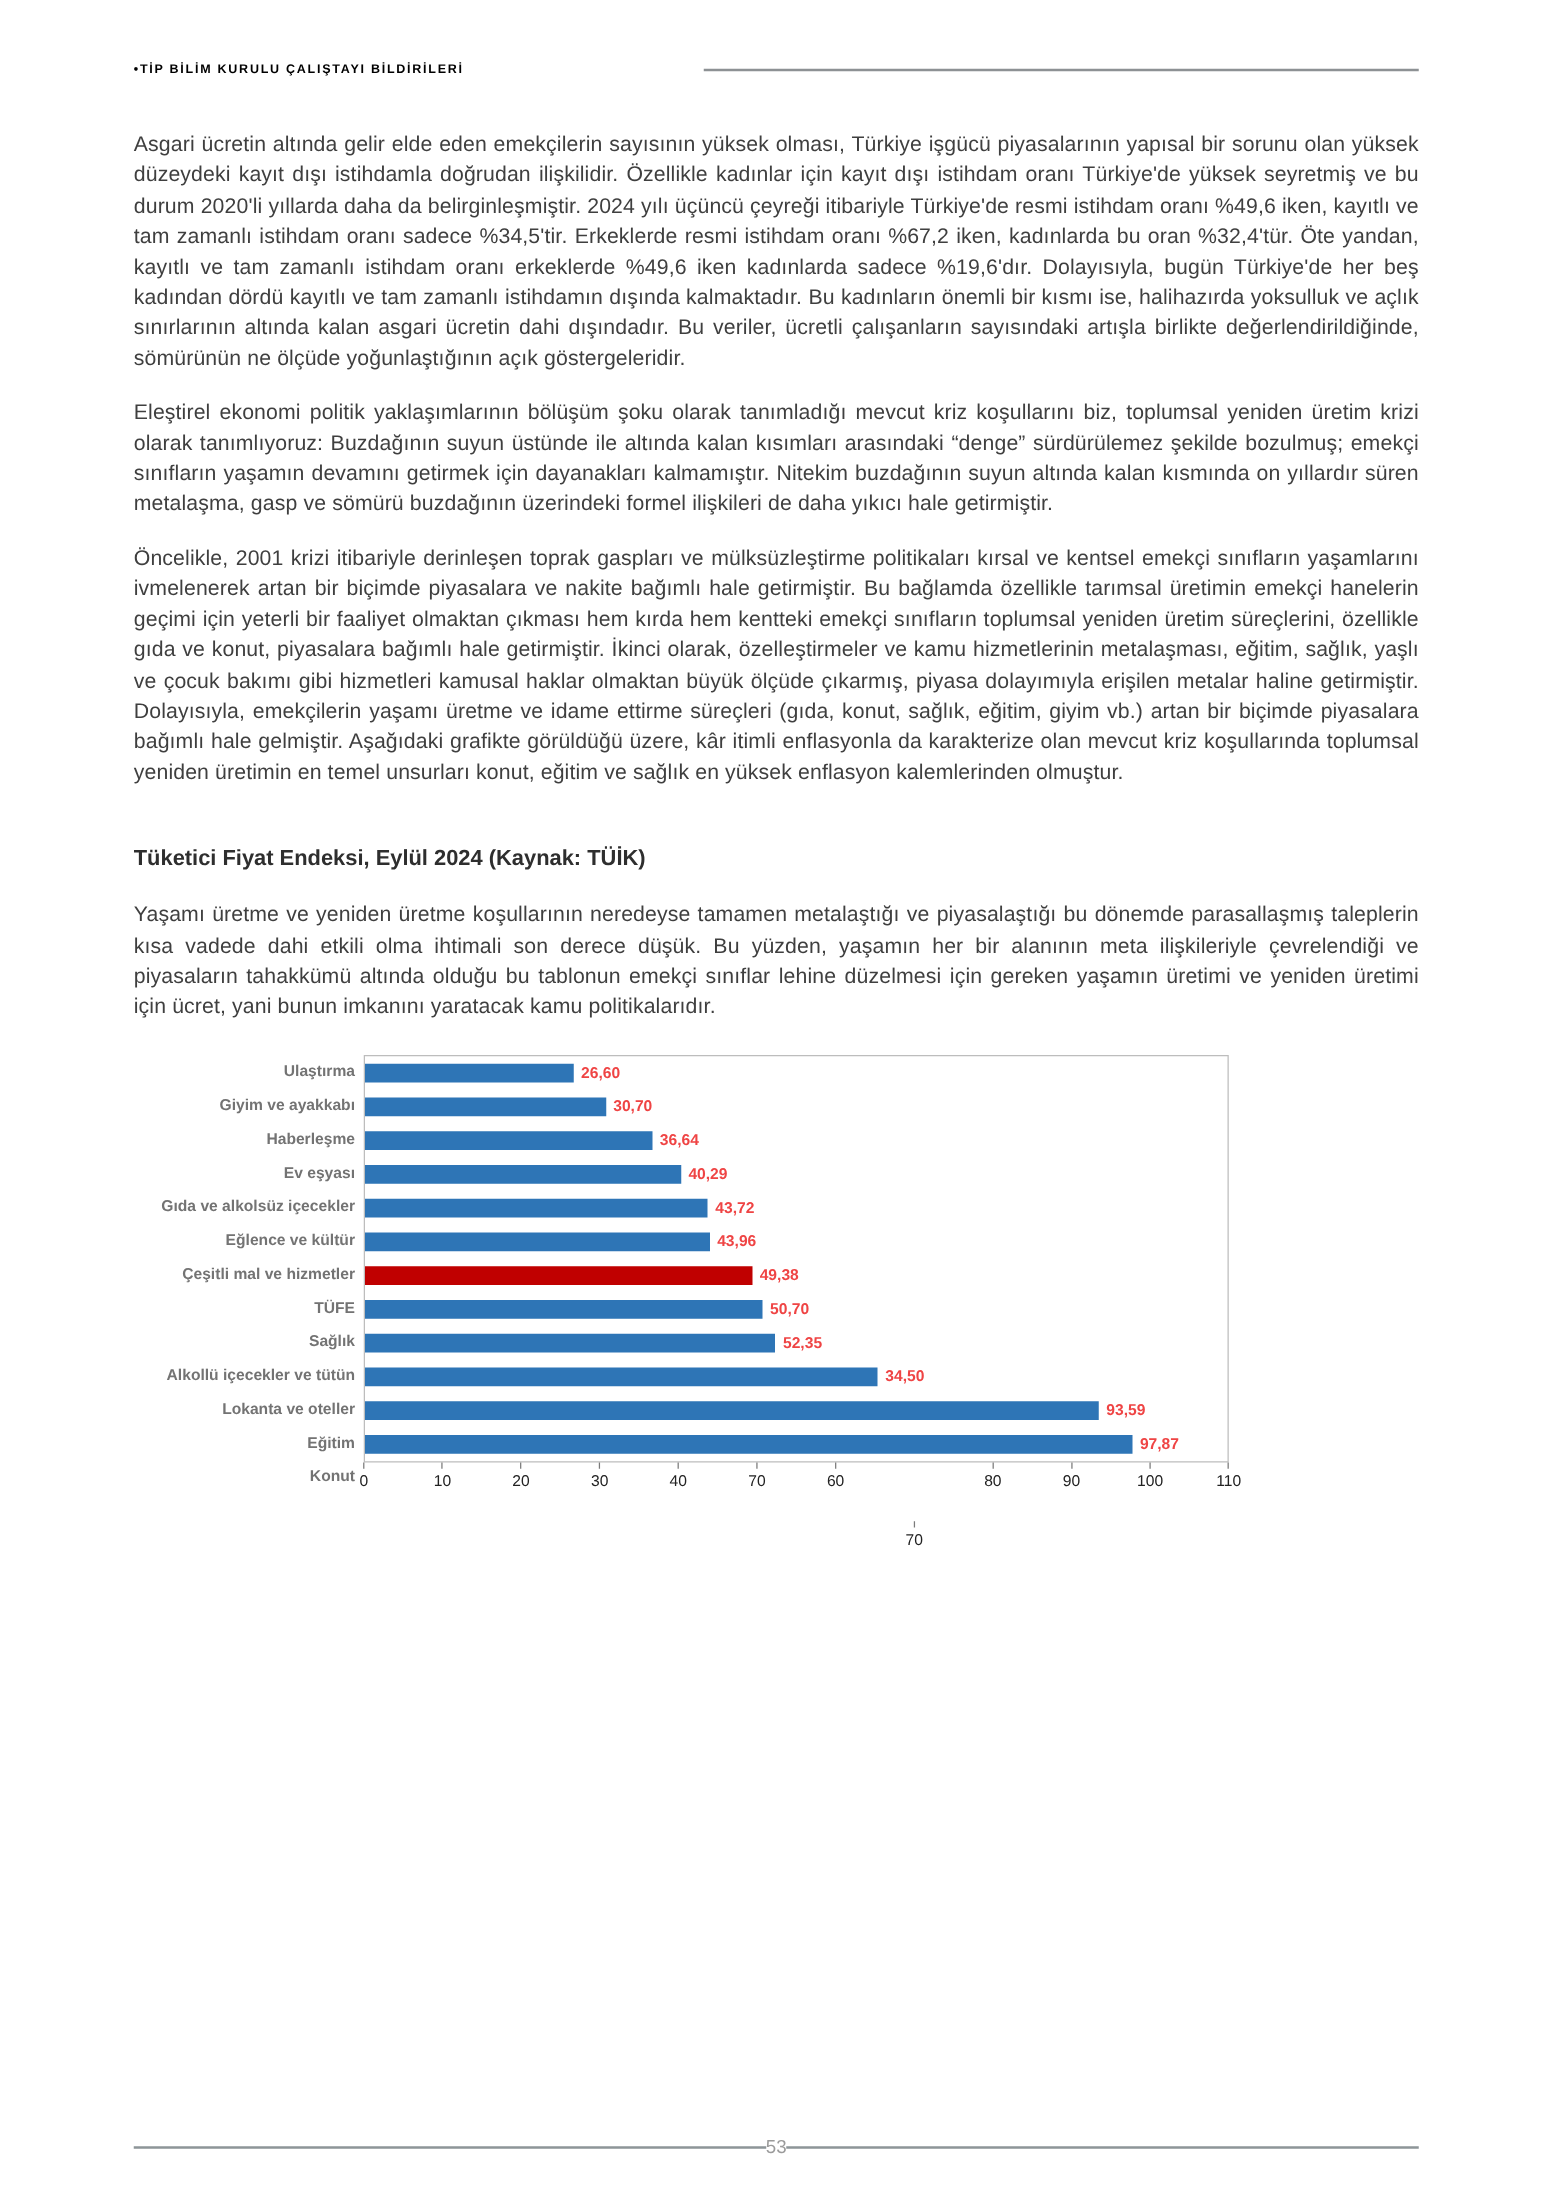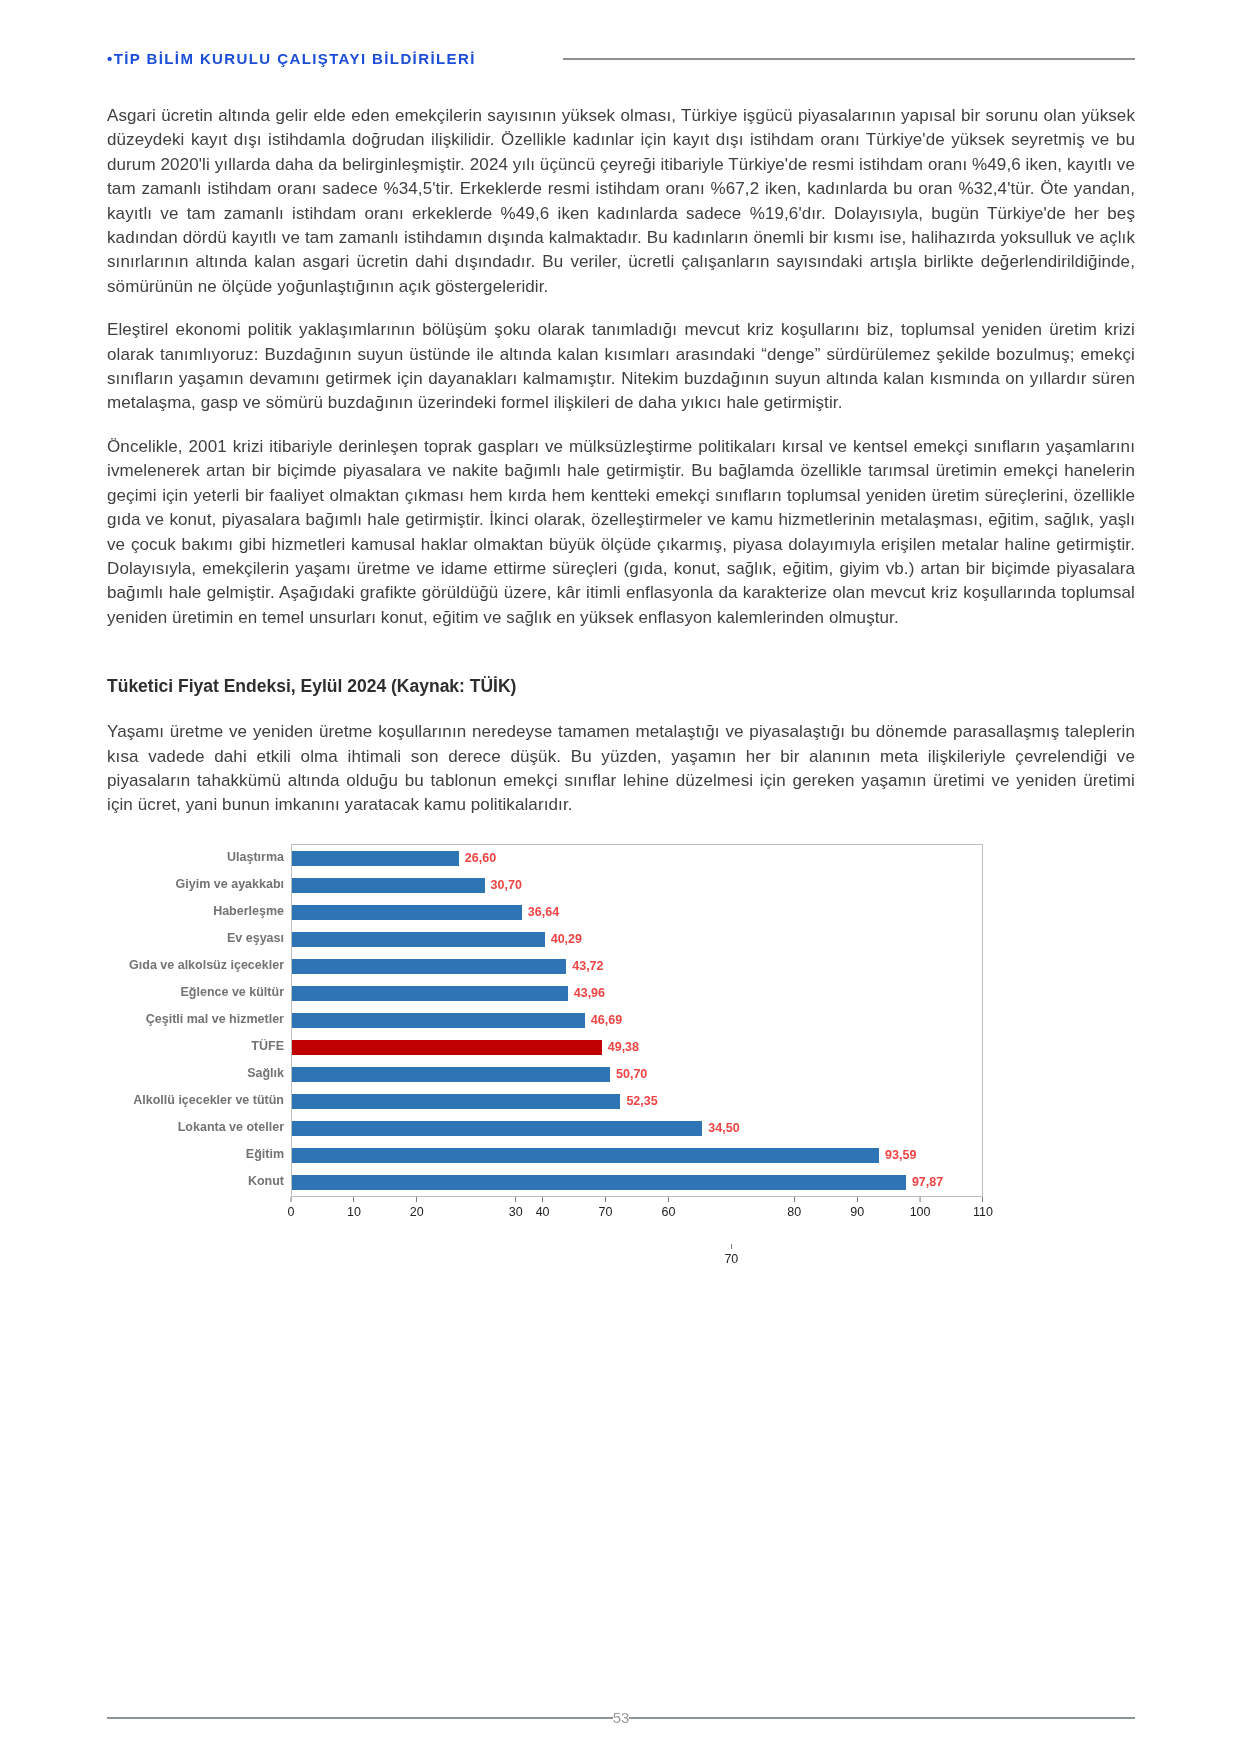--- a/index.html
+++ b/index.html
@@ -10,21 +10,21 @@
     background: #ffffff;
     font-family: "Liberation Sans", sans-serif;
   }
 
   
   .header {
     position: absolute; top: 50px; left: 107px; right: 106px;
     display: flex; align-items: center; justify-content: space-between;
   }
   .header-title {
-    color: #1d4ed8; font-size: 15px; font-weight: bold;
+    color: #000000; font-size: 10px; font-weight: bold;
     letter-spacing: 1.4px; white-space: nowrap;
   }
   .header-line { width: 572px; height: 2px; background: #8d9194; }
 
   
   .content { position: absolute; top: 104px; left: 107px; width: 1028px; }
   p.body {
     font-size: 17px; line-height: 24.4px; color: #3f3f3f;
     text-align: justify; margin: 0 0 19px 0; letter-spacing: 0.1px;
   }
@@ -121,24 +121,20 @@
               </div>
               <div class="brow">
                 <div class="bar" style="width: 39.7455%; background: rgb(46, 117, 182);"></div>
                 <div class="bval">43,72</div>
               </div>
               <div class="brow">
                 <div class="bar" style="width: 39.9636%; background: rgb(46, 117, 182);"></div>
                 <div class="bval">43,96</div>
               </div>
               <div class="brow">
-                <div class="bar" style="width: 42.4455%; background: rgb(46, 117, 182);"></div>
-                <div class="bval">46,69</div>
-              </div>
-              <div class="brow">
                 <div class="bar" style="width: 44.8909%; background: rgb(192, 0, 0);"></div>
                 <div class="bval">49,38</div>
               </div>
               <div class="brow">
                 <div class="bar" style="width: 46.0909%; background: rgb(46, 117, 182);"></div>
                 <div class="bval">50,70</div>
               </div>
               <div class="brow">
                 <div class="bar" style="width: 47.5909%; background: rgb(46, 117, 182);"></div>
                 <div class="bval">52,35</div>
@@ -163,21 +159,21 @@
               <div class="ticklabel">0</div>
             </div>
             <div class="tick" style="left: 9.09091%;">
               <div class="tickmark"></div>
               <div class="ticklabel">10</div>
             </div>
             <div class="tick" style="left: 18.1818%;">
               <div class="tickmark"></div>
               <div class="ticklabel">20</div>
             </div>
-            <div class="tick" style="left: 27.2727%; margin-left: 36px;">
+            <div class="tick" style="left: 27.2727%;">
               <div class="tickmark"></div>
               <div class="ticklabel">30</div>
             </div>
             <div class="tick" style="left: 36.3636%;">
               <div class="tickmark"></div>
               <div class="ticklabel">40</div>
             </div>
             <div class="tick" style="left: 45.4545%;">
               <div class="tickmark"></div>
               <div class="ticklabel">70</div>

